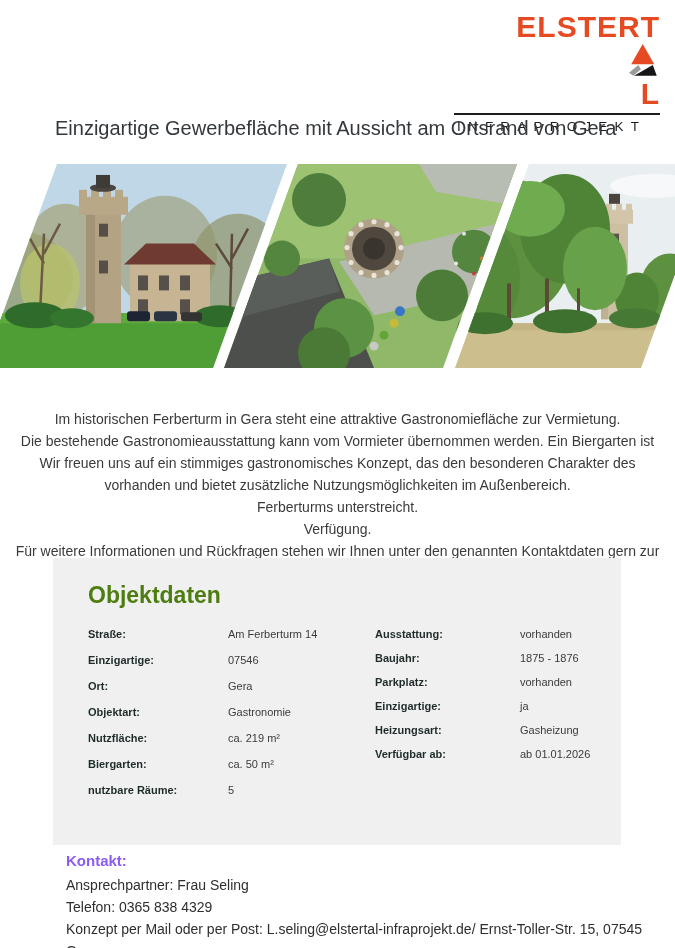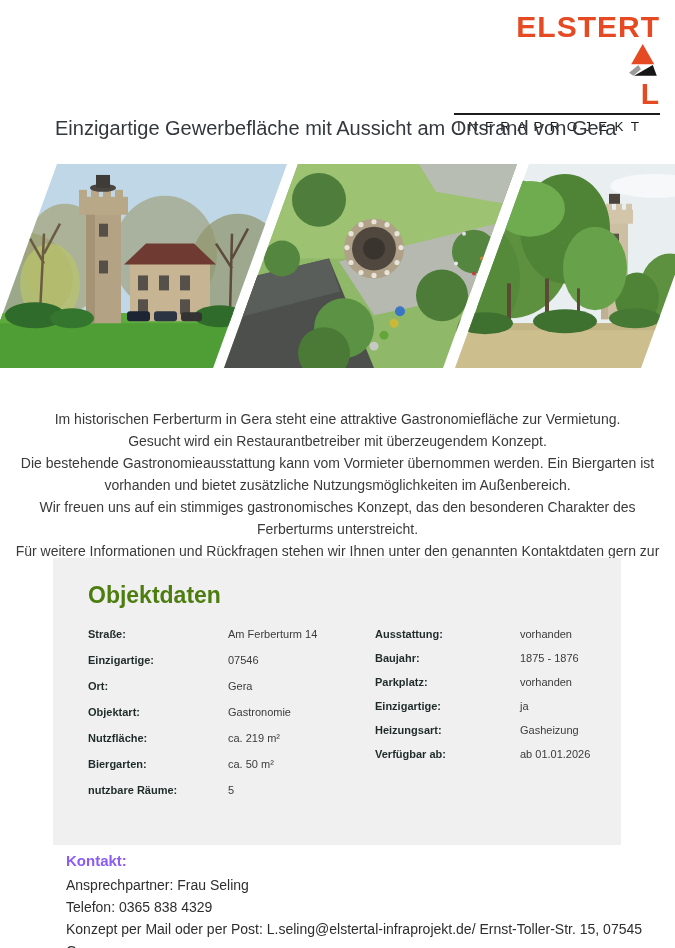--- a/index.html
+++ b/index.html
@@ -187,27 +187,26 @@
         <rect y="160" width="260" height="7" fill="#C2B484"></rect>
         <ellipse cx="110" cy="158" rx="32" ry="12" fill="#3E7030"></ellipse>
         <ellipse cx="180" cy="155" rx="26" ry="10" fill="#467A34"></ellipse>
         <ellipse cx="30" cy="160" rx="28" ry="11" fill="#3E7030"></ellipse>
       </svg>
     </div>
   </div>
 
   <div class="intro">
     <div class="intro-line">Im historischen Ferberturm in Gera steht eine attraktive Gastronomiefläche zur Vermietung.</div>
-    <div class="intro-line">Gesucht wird ein Restaurantbetreiber mit überzeugendem Konzept.</div>
     <div class="intro-line">Die bestehende Gastronomieausstattung kann vom Vormieter übernommen werden. Ein Biergarten ist</div>
+    <div class="intro-line">Wir freuen uns auf ein stimmiges gastronomisches Konzept, das den besonderen Charakter des</div>
     <div class="intro-line">vorhanden und bietet zusätzliche Nutzungsmöglichkeiten im Außenbereich.</div>
-    <div class="intro-line">Wir freuen uns auf ein stimmiges gastronomisches Konzept, das den besonderen Charakter des</div>
     <div class="intro-line">Ferberturms unterstreicht.</div>
+    <div class="intro-line">Verfügung.</div>
     <div class="intro-line">Für weitere Informationen und Rückfragen stehen wir Ihnen unter den genannten Kontaktdaten gern zur</div>
-    <div class="intro-line">Verfügung.</div>
   </div>
 
   <div class="databox">
     <h2 class="databox-heading">Objektdaten</h2>
 
     <div class="col col-left">
       <div class="row">
         <span class="lbl">Straße:</span>
         <span class="val">Am Ferberturm 14</span>
       </div>

